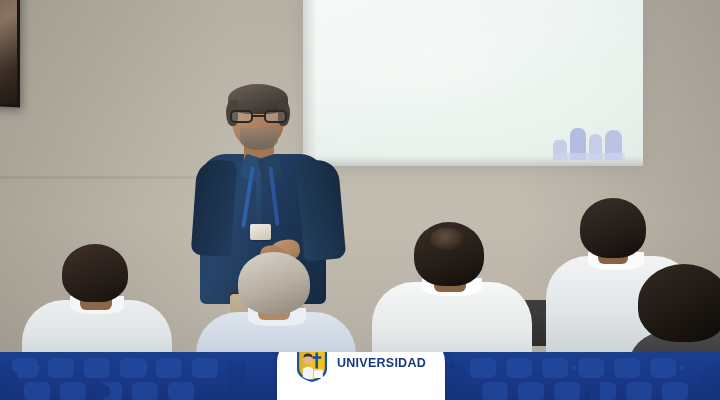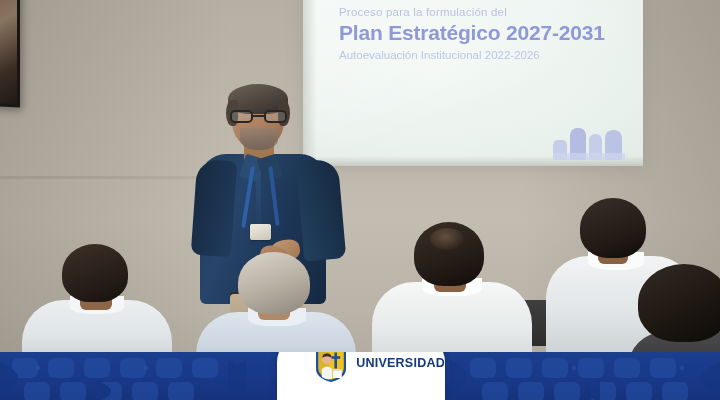--- a/index.html
+++ b/index.html
@@ -274,21 +274,21 @@
     overflow:hidden;
   }
   .band-pattern {
     position:absolute; left:0; top:0; width:100%; height:100%;
     opacity:.55;
   }
   .band-logo-plate {
     position:absolute; left:277px; bottom:0; width:168px; height:64px;
     background:#ffffff;
     border-radius:26px 26px 0 0;
-    display:flex; align-items:center; justify-content:flex-end; gap:9px;
+    display:flex; align-items:center; justify-content:center; gap:9px;
     padding-bottom:8px;
     box-shadow:0 -2px 7px rgba(0,0,0,.17);
   }
   .crest { width:32px; height:38px; flex:0 0 auto; }
   .logo-words {
     display:flex; flex-direction:column; line-height:1.06;
   }
   .logo-l1, .logo-l2 {
     font-size:12.5px; font-weight:700; color:#123a7d; letter-spacing:.25px;
   }
@@ -305,25 +305,20 @@
 
   <div class="frame">
     <div class="frame-art"></div>
   </div>
 
   <div class="screen">
     <div class="screen-glow"></div>
     <div class="screen-edge-l"></div>
     <div class="screen-edge-b"></div>
 
-    <div class="slide-text">
-      <div class="slide-kicker">Proceso para la formulación del</div>
-      <div class="slide-title">Plan Estratégico 2027-2031</div>
-      <div class="slide-sub">Autoevaluación Institucional 2022-2026</div>
-    </div>
 
     <div class="slide-deco">
       <div class="sd sd1"></div>
       <div class="sd sd2"></div>
       <div class="sd sd3"></div>
       <div class="sd sd4"></div>
       <div class="sd-bar"></div>
     </div>
   </div>
 

